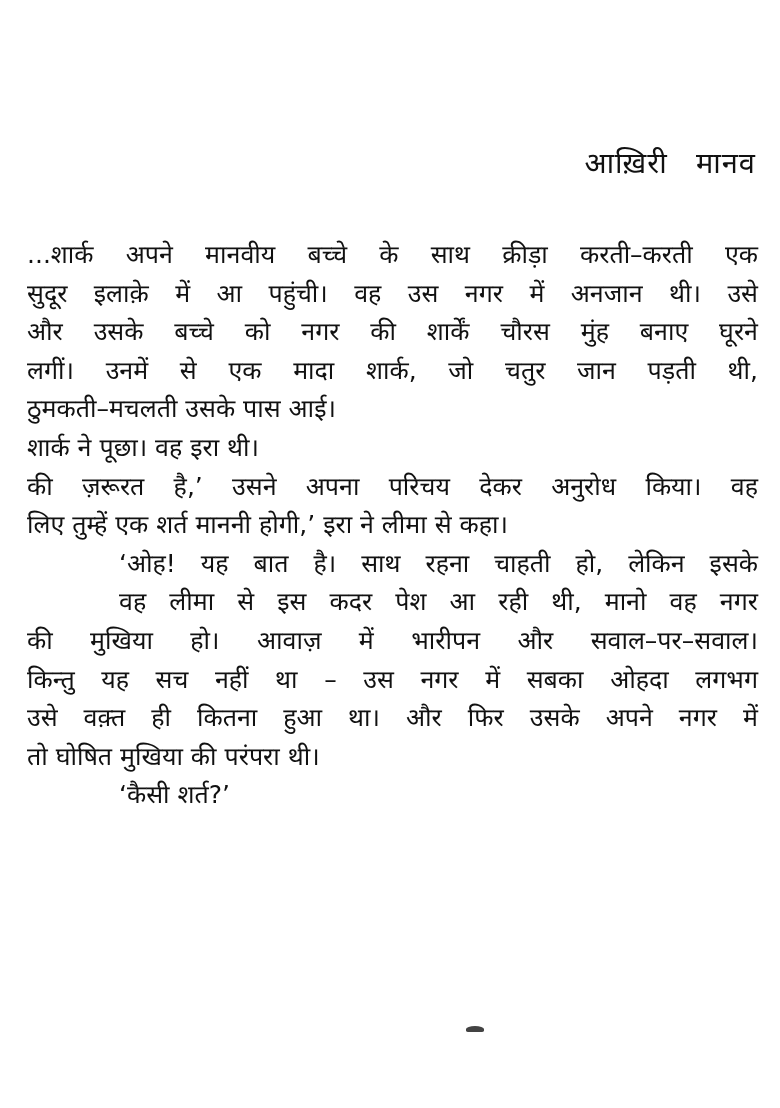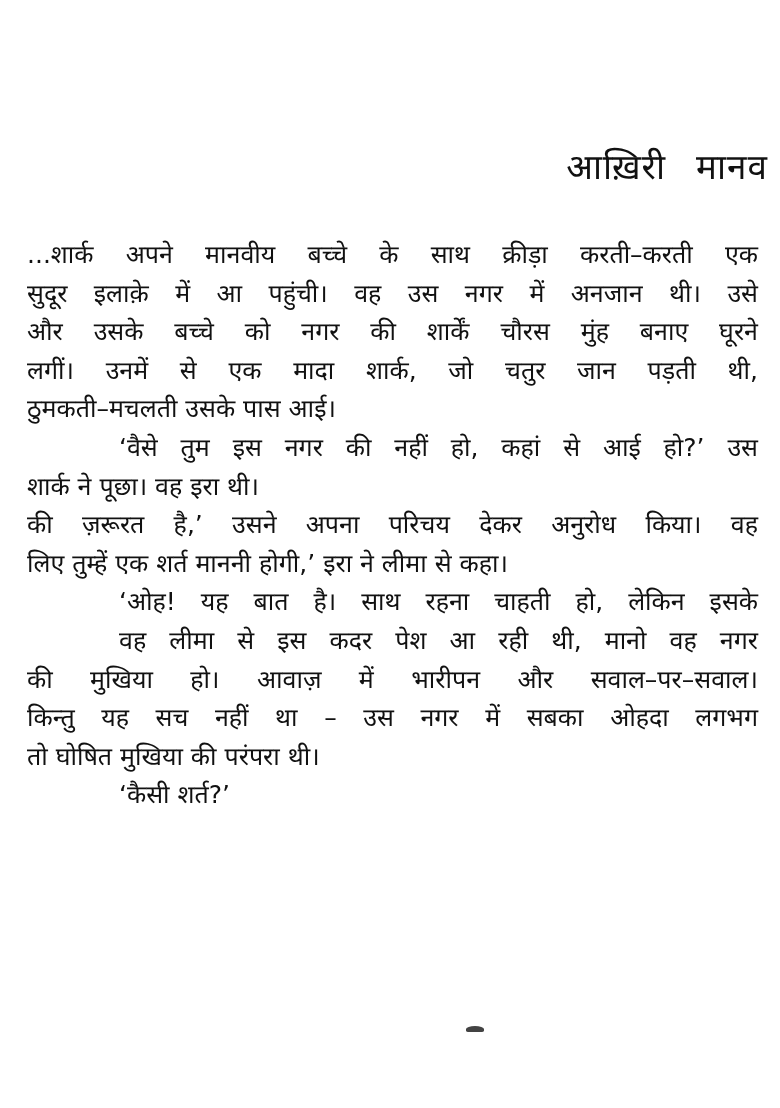--- a/index.html
+++ b/index.html
@@ -17,22 +17,22 @@
     }
     .page {
       position: absolute;
       left: 0; top: 0;
       width: 780px;
       height: 1108px;
     }
     .title {
       position: absolute;
       top: 142px;
-      right: 12px;
-      font-size: 35px;
+      right: 24px;
+      font-size: 29px;
       letter-spacing: 1px;
       font-weight: normal;
       margin: 0;
       word-spacing: 18px;
     }
     .body-text {
       position: absolute;
       left: 14px;
       top: 236px;
       width: 744px;
@@ -72,30 +72,30 @@
   <h1 class="title">आख़िरी मानव</h1>
 
   <div class="body-text">
 
     <span class="line">...शार्क अपने मानवीय बच्चे के साथ क्रीड़ा करती–करती एक</span>
     <span class="line">सुदूर इलाक़े में आ पहुंची। वह उस नगर में अनजान थी। उसे</span>
     <span class="line">और उसके बच्चे को नगर की शार्कें चौरस मुंह बनाए घूरने</span>
     <span class="line">लगीं। उनमें से एक मादा शार्क, जो चतुर जान पड़ती थी,</span>
     <span class="line last">ठुमकती–मचलती उसके पास आई।</span>
 
-    <span class="line indent">‘वैसे तुम इस नगर की नहीं हो, कहां से आई हो?’ उस</span>
     <span class="line last">शार्क ने पूछा। वह इरा थी।</span>
 
     <span class="line">की ज़रूरत है,’ उसने अपना परिचय देकर अनुरोध किया। वह</span>
 
     <span class="line last">लिए तुम्हें एक शर्त माननी होगी,’ इरा ने लीमा से कहा।</span>
     <span class="line indent">‘ओह! यह बात है। साथ रहना चाहती हो, लेकिन इसके</span>
 
     <span class="line indent">वह लीमा से इस कदर पेश आ रही थी, मानो वह नगर</span>
     <span class="line">की मुखिया हो। आवाज़ में भारीपन और सवाल–पर–सवाल।</span>
     <span class="line">किन्तु यह सच नहीं था – उस नगर में सबका ओहदा लगभग</span>
+    <span class="line">उसे वक़्त ही कितना हुआ था। और फिर उसके अपने नगर में</span>
     <span class="line last">तो घोषित मुखिया की परंपरा थी।</span>
 
     <span class="line indent last">‘कैसी शर्त?’</span>
   </div>
 
   <div class="ink-mark"></div>
 </div>
 
 </body></html>

